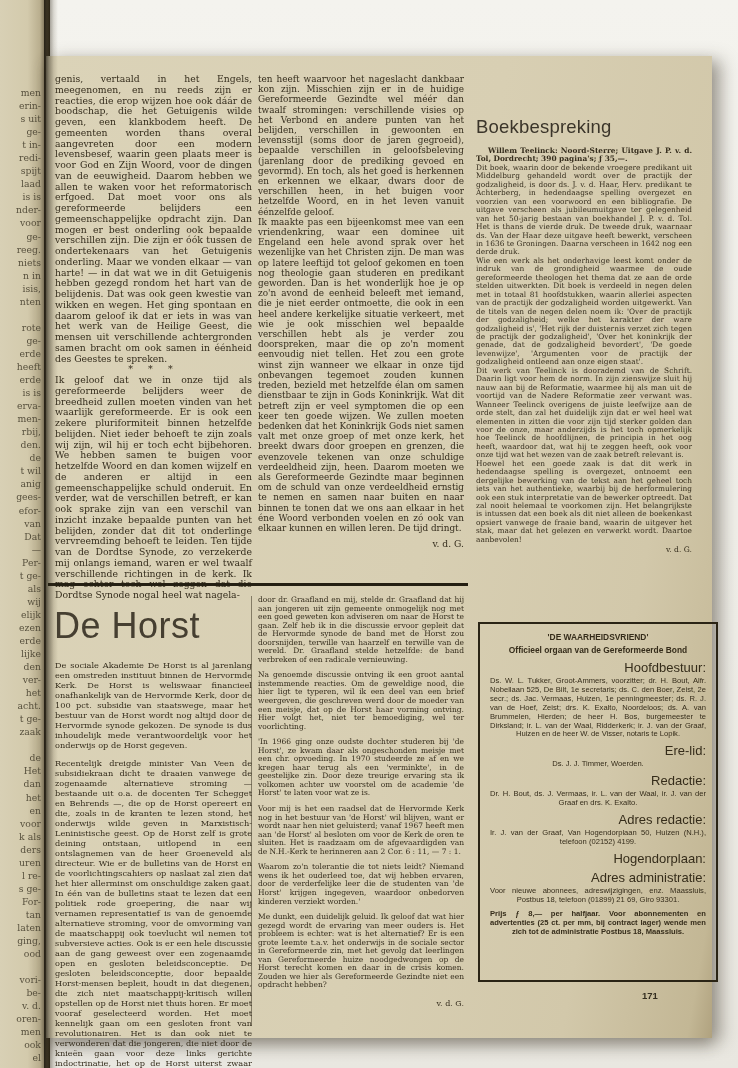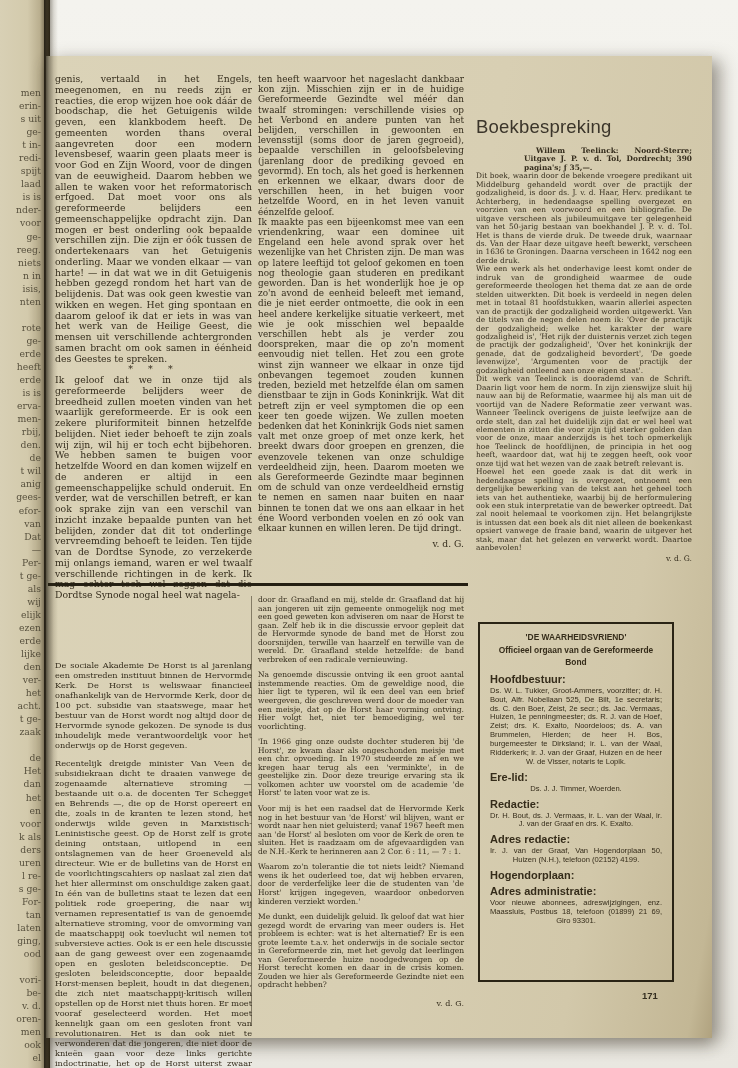--- a/index.html
+++ b/index.html
@@ -36,41 +36,41 @@
   .lead-col1{ left:9px; top:18px; width:197px; font-size:9.3px; line-height:10.75px; }
   .lead-col2{ left:212px; top:18px; width:206px; font-size:8.9px; line-height:10.2px; }
   .stars{ text-align:center; letter-spacing:6px; margin:12px 0 12px; font-size:9.5px; }
   .sig{ text-align:right; margin-top:6px !important; font-size:9.2px; }
   .review-col{ left:430px; top:60px; width:216px; }
   .review-heading{
     font-family:"Liberation Sans", sans-serif; font-weight:400; font-size:18.5px;
     color:#3b352a; margin:0 0 9px 0; letter-spacing:0.2px;
   }
   .review-body{ font-size:7.4px; line-height:8.45px; text-align:justify; }
-  .review-body .book-title{ font-weight:bold; text-indent:12px;margin-left:48px; }
+  .review-body .book-title{ font-weight:bold; text-indent:12px; }
   .review-body .rsig{ text-align:right; margin-top:2px; font-size:7.6px; }
   .big-rule{ position:absolute; left:2px; top:527px; width:420px; height:3px; background:#241f12; }
   .v-rule{ position:absolute; left:205px; top:540px; width:1px; height:430px; background:rgba(45,37,22,0.5); }
   .horst-heading{
     position:absolute; left:8px; top:549px; margin:0;
     font-family:"Liberation Sans", sans-serif; font-weight:400; font-size:36px;
     color:#463f31; letter-spacing:0.5px;
   }
   .horst-col1{ left:9px; top:604px; width:197px; font-size:8.2px; line-height:10.0px; }
   .horst-col1 p + p{ margin-top:8px; }
   .horst-col2{ left:212px; top:540px; width:206px; font-size:7.5px; line-height:8.55px; }
   .horst-col2 p + p{ margin-top:7px; }
   .horst-col2 .sig{ font-size:8px; margin-top:10px !important; }
   .colofon{
-    position:absolute; left:432px; top:566px; width:196px; height:360px;
+    position:absolute; left:432px; top:566px; width:240px; height:360px;
     border:2px solid #2a2415; padding:7px 10px 5px; overflow:hidden;
     font-family:"Liberation Sans", sans-serif; color:#352c1a;
   }
   .colofon .c-title{ text-align:center; font-weight:bold; font-size:8.4px; line-height:1.5; margin:0 0 4px; }
-  .colofon h4{ margin:4px 0 2px; font-size:11px; text-align:left; font-weight:bold; }
+  .colofon h4{ margin:4px 0 2px; font-size:13px; text-align:right; font-weight:normal; }
   .colofon p{ margin:0; font-size:7.6px; line-height:1.17; text-align:justify; text-align-last:center; font-weight:500; }
   .page-number{
     position:absolute; left:596px; top:934px; width:48px; text-align:left;
     font-family:"Liberation Sans", sans-serif; font-weight:bold; font-size:9.5px; color:#342e20;
   }
 </style>
 </head>
 <body>
 
 <div>
@@ -176,20 +176,21 @@
         <p>Wie een werk als het onderhavige leest komt onder de indruk van de grondigheid waarmee de oude gereformeerde theologen het thema dat ze aan de orde stelden uitwerkten. Dit boek is verdeeld in negen delen met in totaal 81 hoofdstukken, waarin allerlei aspecten van de practijk der godzaligheid worden uitgewerkt. Van de titels van de negen delen noem ik: 'Over de practijk der godzaligheid; welke het karakter der ware godzaligheid is', 'Het rijk der duisternis verzet zich tegen de practijk der godzaligheid', 'Over het koninkrijk der genade, dat de godzaligheid bevordert', 'De goede levenwijze', 'Argumenten voor de practijk der godzaligheid ontleend aan onze eigen staat'.</p>
         <p>Dit werk van Teelinck is doorademd van de Schrift. Daarin ligt voor hem de norm. In zijn zienswijze sluit hij nauw aan bij de Reformatie, waarmee hij als man uit de voortijd van de Nadere Reformatie zeer verwant was. Wanneer Teelinck overigens de juiste leefwijze aan de orde stelt, dan zal het duidelijk zijn dat er wel heel wat elementen in zitten die voor zijn tijd sterker golden dan voor de onze, maar anderzijds is het toch opmerkelijk hoe Teelinck de hoofdlijnen, de principia in het oog heeft, waardoor dat, wat hij te zeggen heeft, ook voor onze tijd wat het wezen van de zaak betreft relevant is.</p>
         <p>Hoewel het een goede zaak is dat dit werk in hedendaagse spelling is overgezet, ontnoemt een dergelijke bewerking van de tekst aan het geheel toch iets van het authentieke, waarbij bij de herformulering ook een stuk interpretatie van de bewerker optreedt. Dat zal nooit helemaal te voorkomen zijn. Het belangrijkste is intussen dat een boek als dit niet alleen de boekenkast opsiert vanwege de fraaie band, waarin de uitgever het stak, maar dat het gelezen en verwerkt wordt. Daartoe aanbevolen!</p>
         <p class="rsig">v. d. G.</p>
       </div>
     </div>
 
     <div class="big-rule"></div>
     <div class="v-rule"></div>
 
+    <h1 class="horst-heading">De Horst</h1>
 
     <div class="col horst-col1">
       <p>De sociale Akademie De Horst is al jarenlang een omstreden instituut binnen de Hervormde Kerk. De Horst is weliswaar financieel onafhankelijk van de Hervormde Kerk, door de 100 pct. subsidie van staatswege, maar het bestuur van de Horst wordt nog altijd door de Hervormde synode gekozen. De synode is dus inhoudelijk mede verantwoordelijk voor het onderwijs op de Horst gegeven.</p>
       <p>Recentelijk dreigde minister Van Veen de subsidiekraan dicht te draaien vanwege de zogenaamde alternatieve stroming — bestaande uit o.a. de docenten Ter Schegget en Behrends —, die op de Horst opereert en die, zoals in de kranten te lezen stond, het onderwijs wilde geven in Marxistisch-Leninistische geest. Op de Horst zelf is grote deining ontstaan, uitlopend in een ontslagnemen van de heer Groeneveld als directeur. Wie er de bulletins van de Horst en de voorlichtingscahiers op naslaat zal zien dat het hier allerminst om onschuldige zaken gaat. In één van de bulletins staat te lezen dat een politiek rode groepering, die naar wij vernamen representatief is van de genoemde alternatieve stroming, voor de omvorming van de maatschappij ook toevlucht wil nemen tot subversieve acties. Ook is er een hele discussie aan de gang geweest over een zogenaamde open en gesloten beleidsconceptie. De gesloten beleidsconceptie, door bepaalde Horst-mensen bepleit, houdt in dat diegenen, die zich niet maatschappij-kritisch willen opstellen op de Horst niet thuis horen. Er moet vooraf geselecteerd worden. Het moet kennelijk gaan om een gesloten front van revolutionairen. Het is dan ook niet te verwonderen dat die jongeren, die niet door de knieën gaan voor deze links gerichte indoctrinatie, het op de Horst uiterst zwaar hebben. In een discussie over de Horst, waaraan, naast de kritische Horst docenten dr. Ter Schegget en dr. Berends, ook werd deelgenomen</p>
     </div>
 
     <div class="col horst-col2">
       <p>door dr. Graafland en mij, stelde dr. Graafland dat hij aan jongeren uit zijn gemeente onmogelijk nog met een goed geweten kon adviseren om naar de Horst te gaan. Zelf heb ik in die discussie ervoor gepleit dat de Hervormde synode de band met de Horst zou doorsnijden, terwille van haarzelf en terwille van de wereld. Dr. Graafland stelde hetzelfde: de band verbreken of een radicale vernieuwing.</p>
       <p>Na genoemde discussie ontving ik een groot aantal instemmende reacties. Om de geweldige nood, die hier ligt te typeren, wil ik een deel van een brief weergeven, die geschreven werd door de moeder van een meisje, dat op de Horst haar vorming ontving. Hier volgt het, niet ter bemoediging, wel ter voorlichting.</p>
       <p>'In 1966 ging onze oudste dochter studeren bij 'de Horst', ze kwam daar als ongeschonden meisje met een chr. opvoeding. In 1970 studeerde ze af en we kregen haar terug als een 'verminkte', in de geestelijke zin. Door deze treurige ervaring sta ik volkomen achter uw voorstel om de academie 'de Horst' te laten voor wat ze is.</p>
@@ -206,17 +207,18 @@
       <p>Ds. W. L. Tukker, Groot-Ammers, voorzitter; dr. H. Bout, Alfr. Nobellaan 525, De Bilt, 1e secretaris; ds. C. den Boer, Zeist, 2e secr.; ds. Jac. Vermaas, Huizen, 1e penningmeester; ds. R. J. van de Hoef, Zeist; drs. K. Exalto, Noordeloos; ds. A. van Brummelen, Hierden; de heer H. Bos, burgemeester te Dirksland; ir. L. van der Waal, Ridderkerk; ir. J. van der Graaf, Huizen en de heer W. de Visser, notaris te Lopik.</p>
       <h4>Ere-lid:</h4>
       <p>Ds. J. J. Timmer, Woerden.</p>
       <h4>Redactie:</h4>
       <p>Dr. H. Bout, ds. J. Vermaas, ir. L. van der Waal, ir. J. van der Graaf en drs. K. Exalto.</p>
       <h4>Adres redactie:</h4>
       <p>Ir. J. van der Graaf, Van Hogendorplaan 50, Huizen (N.H.), telefoon (02152) 4199.</p>
       <h4>Hogendorplaan:</h4>
       <h4>Adres administratie:</h4>
       <p>Voor nieuwe abonnees, adreswijzigingen, enz. Maassluis, Postbus 18, telefoon (01899) 21 69, Giro 93301.</p>
+      <h4 style="text-align:justify; text-align-last:center; font-size:7.6px; font-weight:bold; margin-top:5px;">Prijs ƒ 8,— per halfjaar. Voor abonnementen en advertenties (25 ct. per mm, bij contract lager) wende men zich tot de administratie Postbus 18, Maassluis.</h4>
     </div>
 
     <div class="page-number">171</div>
   </div>
 </div>
 
 </body></html>

